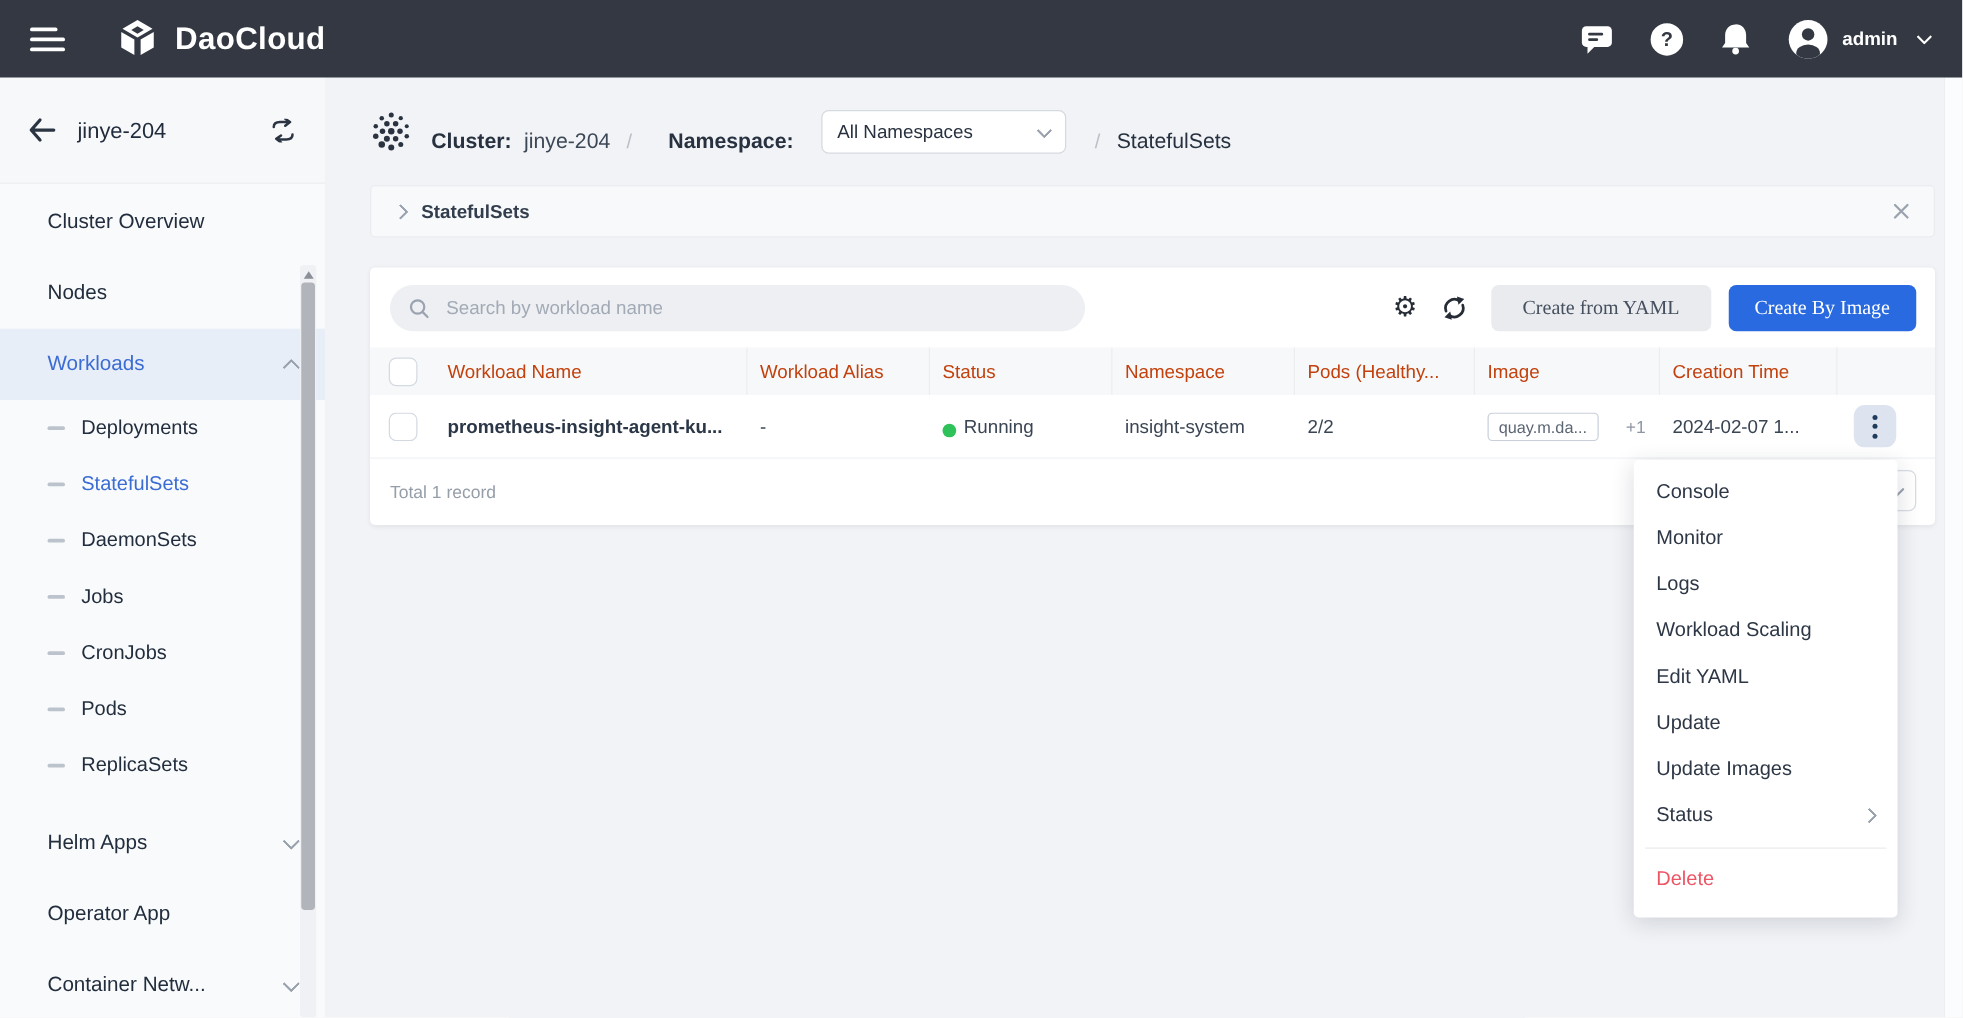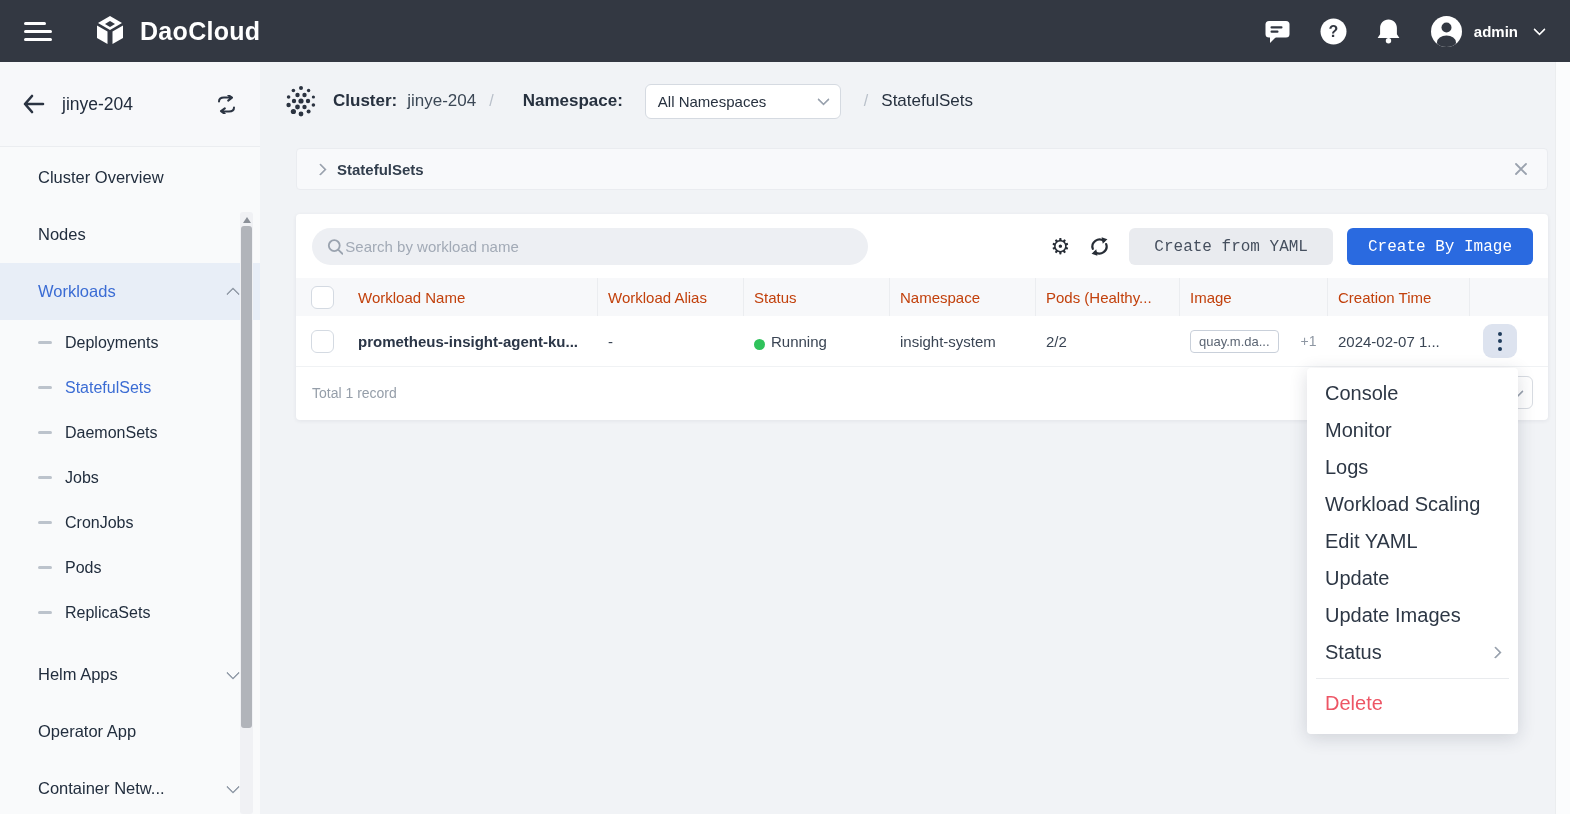--- a/index.html
+++ b/index.html
@@ -45,47 +45,47 @@
   
   .sb-track{position:absolute;right:7px;top:150px;width:13px;bottom:0;background:#f0f1f4;border-radius:3px}
   .sb-arrow{position:absolute;top:5px;left:2.5px;width:0;height:0;border-left:4px solid transparent;
             border-right:4px solid transparent;border-bottom:6px solid #8b9098}
   .sb-thumb{position:absolute;top:14px;left:1px;width:11px;height:502px;background:#b1b4ba;border-radius:3px}
 
   
   .main{position:absolute;left:260px;top:62px;right:0;bottom:0;background:#f1f3f6}
   .right-strip{position:absolute;right:0;top:0;width:14px;bottom:0;background:#fbfcfd;border-left:1px solid #ebedef}
 
-  .cluster-bar{position:absolute;left:24px;top:17px;height:44px;display:flex;align-items:center;
+  .cluster-bar{position:absolute;left:36px;top:17px;height:44px;display:flex;align-items:flex-end;
                font-size:17px;color:#27313f}
   .cl-label{font-weight:bold;margin:0 10px 0 15px}
   .cl-value{color:#3c4856}
   .slash{color:#b9c0ca;margin:0 13px;font-size:16px}
   .ns-select{display:flex;align-items:center;justify-content:space-between;width:196px;height:35px;
              border:1px solid #d5dae1;border-radius:6px;background:#fff;padding:0 12px;font-size:15px;
              color:#27313f;box-sizing:border-box;cursor:pointer;margin:0 2px}
   .page-name{color:#27313f}
 
   .tab-bar{position:absolute;left:36px;top:86px;width:1252px;height:42px;background:#f8f9fb;
            border:1px solid #eaecf0;border-radius:4px;display:flex;align-items:center;
            padding:0 19px;box-sizing:border-box}
   .tab-title{margin-left:12px;font-weight:bold;font-size:15px;color:#323e4d}
   .tab-close{margin-left:auto;cursor:pointer;display:flex}
 
   .card{position:absolute;left:36px;top:152px;width:1252px;height:206px;background:#fff;border-radius:4px;
         box-shadow:0 1px 4px rgba(25,35,50,.07);box-sizing:border-box}
   .toolbar{display:flex;align-items:center;padding:14px 15px 13px 16px}
   .search{width:556px;height:37px;background:#edeff3;border-radius:19px;display:flex;align-items:center;
-          padding:0 15px;box-sizing:border-box;gap:0}
+          padding:0 15px;box-sizing:border-box;gap:12px}
   .search input{border:0;background:transparent;outline:0;font-size:15px;color:#3a4554;width:100%;
                 font-family:inherit}
   .search input::placeholder{color:#a2aab6}
   .tool-icons{margin-left:auto;display:flex;align-items:center;gap:19px}
   .gear{font-family:"DejaVu Sans",sans-serif;font-size:22px;color:#272d36;line-height:1;cursor:pointer}
-  .btn{height:37px;border:0;border-radius:6px;font-size:16px;font-family:Liberation Mono, monospace;cursor:pointer}
+  .btn{height:37px;border:0;border-radius:6px;font-size:16px;font-family:Liberation Serif, serif;cursor:pointer}
   .btn-yaml{margin-left:19px;padding:0 25px;background:#e9ebef;color:#454f5e}
   .btn-image{margin-left:14px;padding:0 21px;background:#2a6ae0;color:#fff}
 
   .grid{display:grid;grid-template-columns:52px 250px 146px 146px 146px 144px 148px 142px auto;align-items:center}
   .thead{height:38px;background:#f7f8fa;color:#c2410c;font-weight:normal;font-size:15px}
   .thead>div{height:100%;display:flex;align-items:center;padding:0 10px;box-sizing:border-box;
              border-right:1px solid #ebedf0;white-space:nowrap;overflow:hidden}
   .thead>div:first-child{border-right:none;justify-content:center;padding:0}
   .thead>div:last-child{border-right:none}
   .trow{height:50px;font-size:15px;color:#3a4554;border-bottom:1px solid #f0f2f4}
@@ -110,21 +110,21 @@
             display:flex;align-items:center;justify-content:flex-end;padding:0 9px;color:#8b94a0;
             font-size:15px;box-sizing:border-box}
   .pg-sep,.pg-total{color:#8b94a0;font-size:15px}
   .pg-size{width:84px;height:33px;border:1px solid #d8dce2;border-radius:6px;background:#fff;
            display:flex;align-items:center;justify-content:flex-end;padding:0 10px;
            box-sizing:border-box;margin-left:8px;cursor:pointer}
 
   
   .ctx-menu{position:absolute;left:1307px;top:368px;width:211px;background:#fff;border-radius:4px;
             box-shadow:0 4px 18px rgba(30,40,60,.16);padding:7px 0 12px;z-index:50}
-  .ctx-item{height:37px;display:flex;align-items:center;padding:0 18px;font-size:20px;color:#2d3745;cursor:pointer}
+  .ctx-item{height:37px;display:flex;align-items:center;padding:0 18px;font-size:16px;color:#2d3745;cursor:pointer}
   .ctx-item .ch{margin-left:auto}
   .ctx-divider{height:1px;background:#e9ebee;margin:7px 9px 6px}
   .ctx-danger{color:#ed5565}
 </style>
 </head>
 <body>
 
 <div class="stage">
 
   <header class="topbar">

